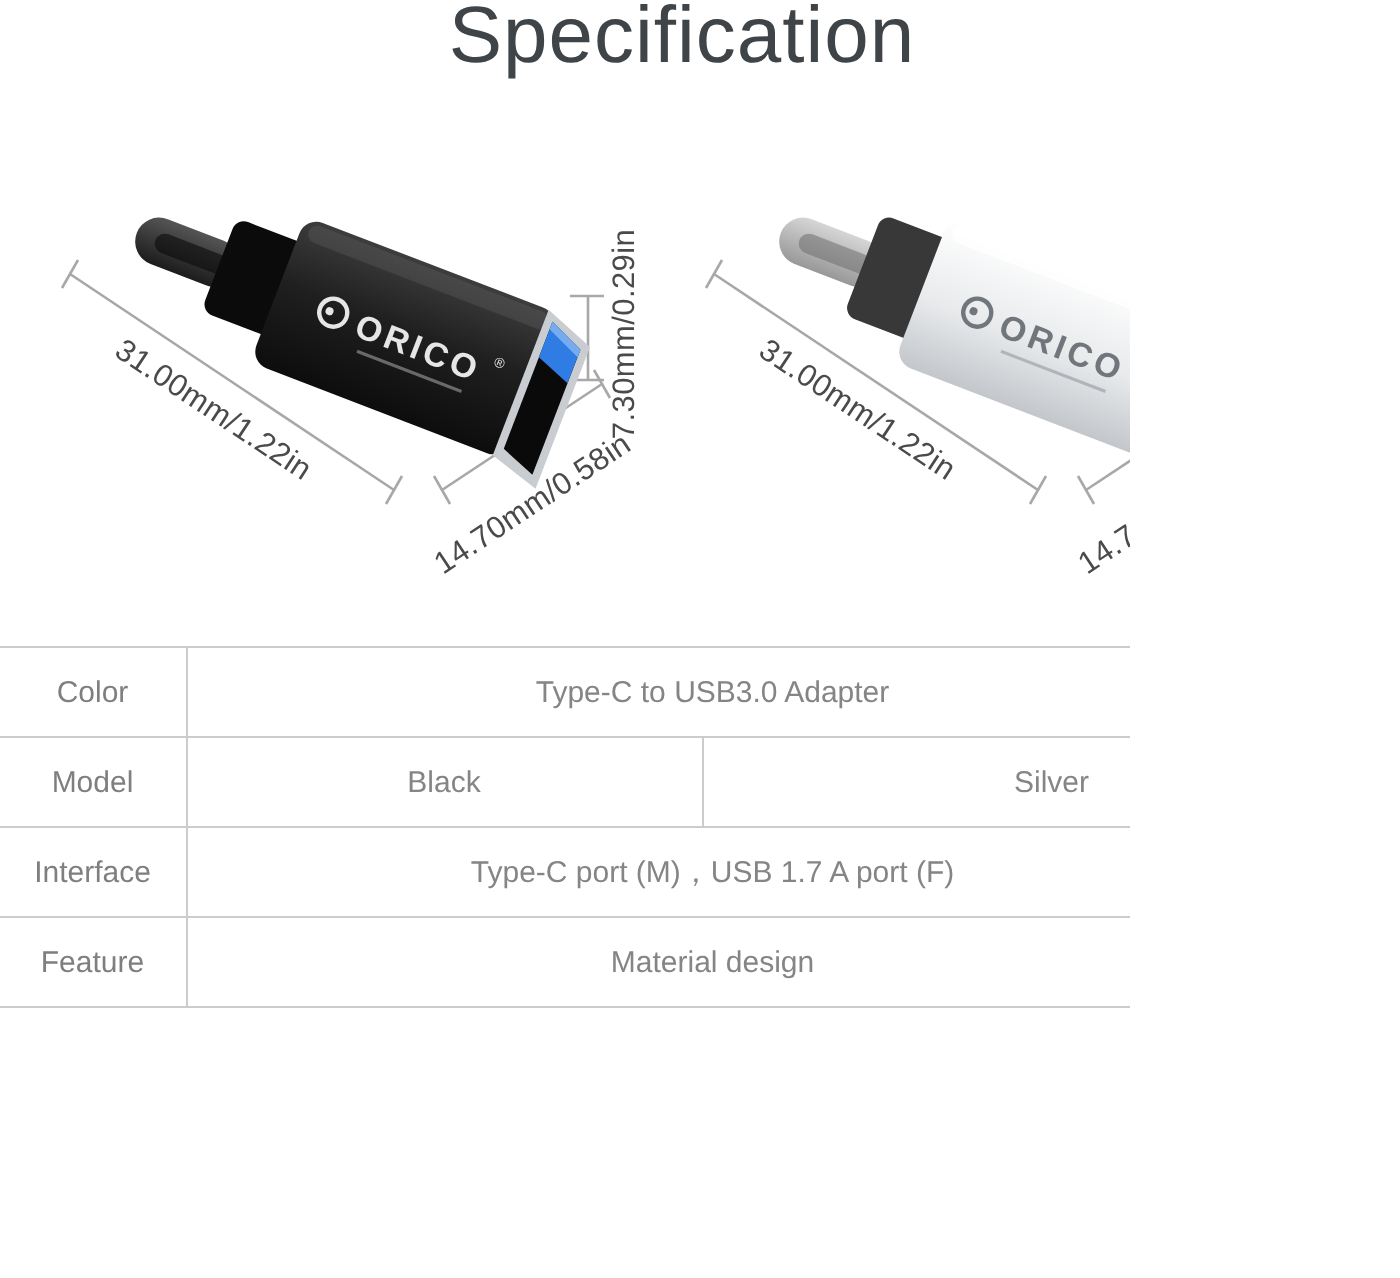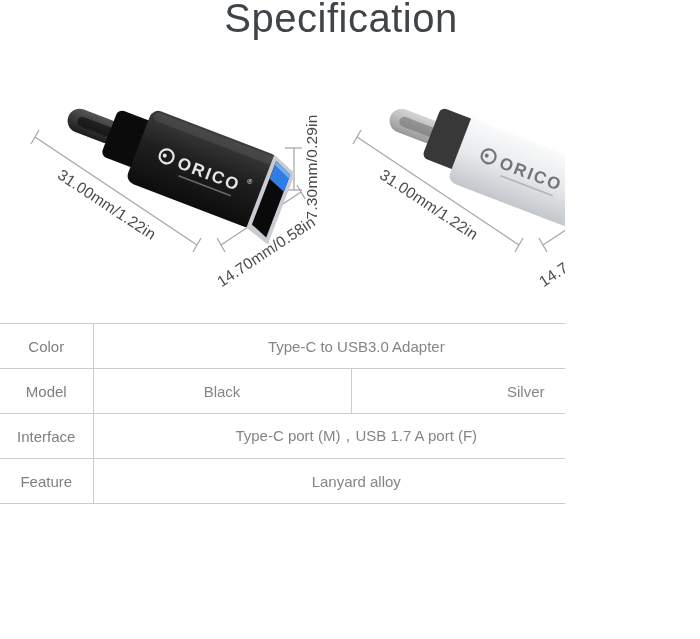--- a/index.html
+++ b/index.html
@@ -165,18 +165,18 @@
         <td class="label">Model</td>
         <td class="value mid-cell">Black</td>
         <td class="value">Silver</td>
       </tr>
       <tr>
         <td class="label">Interface</td>
         <td class="value span-cell" colspan="2">Type-C port (M)，USB 1.7 A port (F)</td>
       </tr>
       <tr>
         <td class="label">Feature</td>
-        <td class="value span-cell" colspan="2">Lanyard alloy</td>
+        <td class="value span-cell" colspan="2">Material design</td>
       </tr>
     </tbody>
   </table>
 
 </div>
 
 </body></html>

